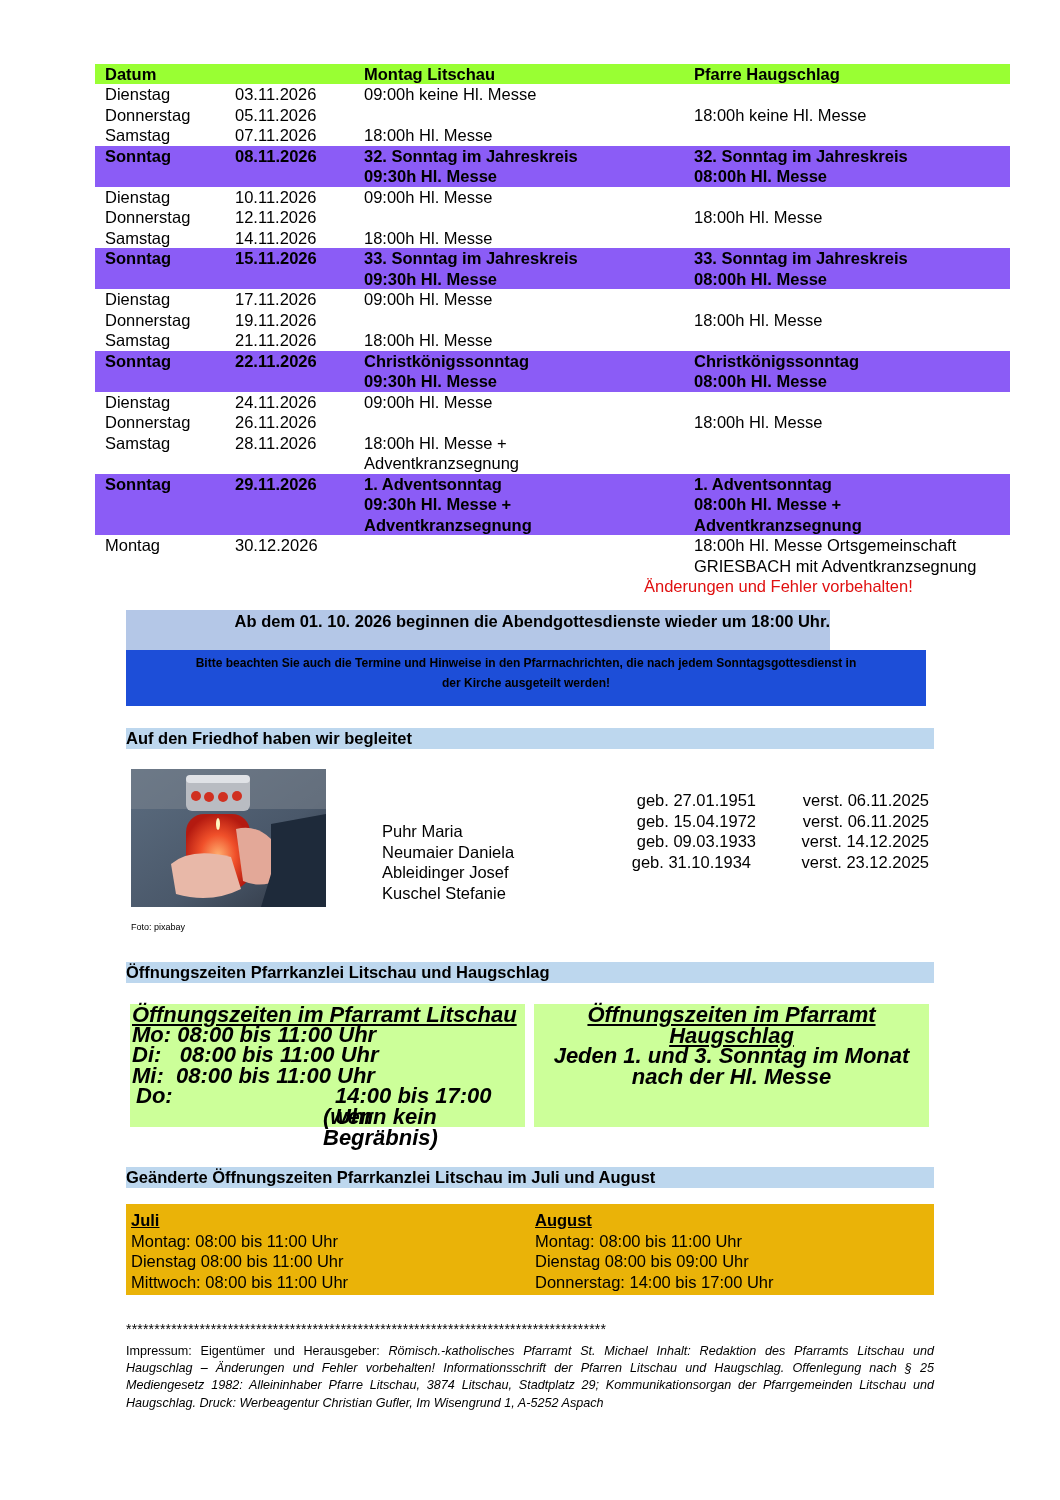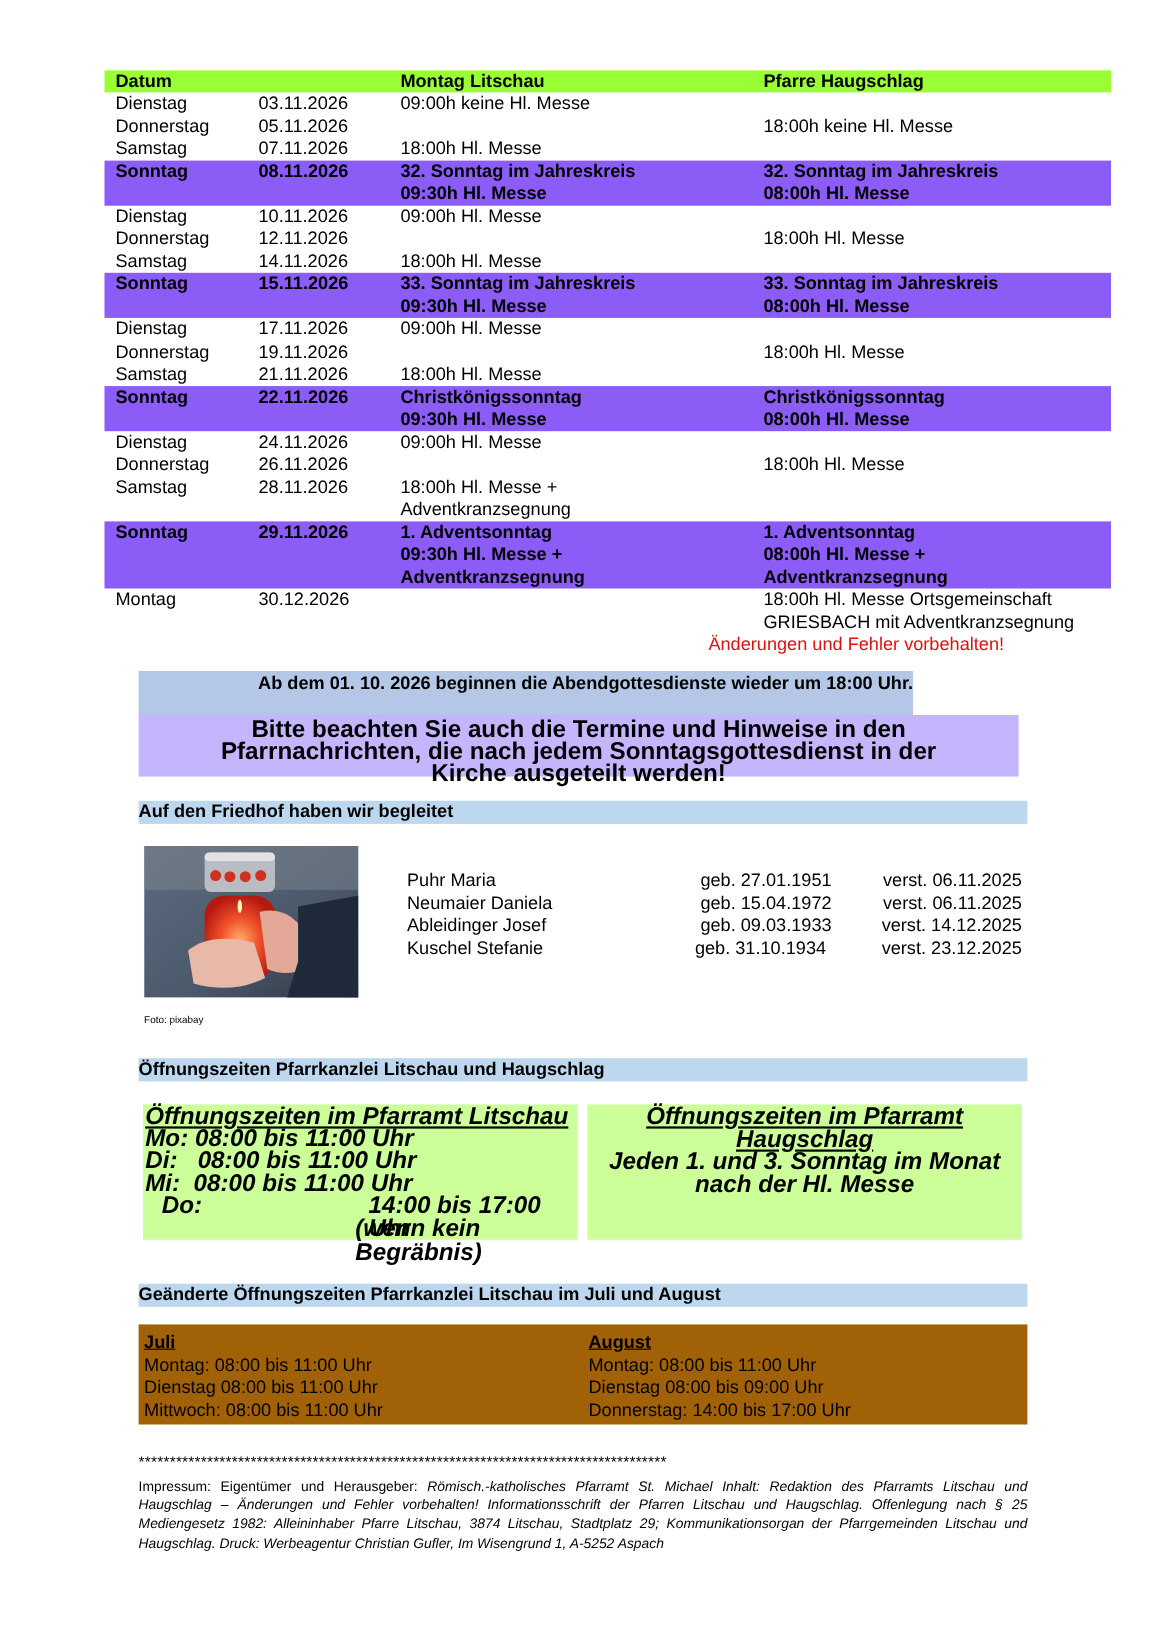--- a/index.html
+++ b/index.html
@@ -12,39 +12,39 @@
   .row.sunday { background: #8b5cf6; font-weight: bold; }
   .cell { position: absolute; top: 0; white-space: nowrap; }
   .c-day { left: 10px; }
   .c-date { left: 140px; }
   .c-lit { left: 269px; }
   .c-hau { left: 599px; }
   .row .line2 { display: block; }
   .note-red { position: absolute; left: 644px; top: 576px; color: #e01010; font-size: 16.5px; line-height: 20px; }
 
   .banner1 { position: absolute; left: 126px; top: 610px; width: 704px; height: 40px; background: #b4c7e7; text-align: right; font-weight: bold; font-size: 16.5px; line-height: 22px; }
-  .banner2 { position: absolute; left: 126px; top: 650px; width: 800px; height: 56px; background: #c4b5fd; text-align: center; font-weight: bold; font-size: 22px; line-height: 20px; padding-top: 3px; box-sizing: border-box; }
+  .banner2 { position: absolute; left: 126px; top: 650px; width: 800px; height: 56px; background: #1d4ed8; text-align: center; font-weight: bold; font-size: 12px; line-height: 20px; padding-top: 3px; box-sizing: border-box; }
 
   .section-bar { position: absolute; left: 126px; width: 808px; height: 21px; background: #bdd7ee; font-weight: bold; font-size: 16.5px; line-height: 21px; }
 
   .photo { position: absolute; left: 131px; top: 769px; width: 195px; height: 138px; overflow: hidden; }
   .photo-caption { position: absolute; left: 131px; top: 922px; font-size: 9px; }
 
   .deaths { position: absolute; left: 370px; top: 790px; width: 570px; font-size: 16.5px; line-height: 20.5px; }
   .death-row { position: relative; height: 20.5px; }
-  .death-row .n { position: absolute; left: 0; }
+  .death-row .n { position: absolute; left: 12px; margin-top: 31px; }
   .death-row .b { position: absolute; right: 184px; }
   .death-row .d { position: absolute; right: 11px; }
 
   .green-box { position: absolute; top: 1004px; height: 123px; background: #ccff99; font-weight: bold; font-style: italic; font-size: 22px; line-height: 20.5px; }
   .green-left { left: 130px; width: 395px; }
   .green-right { left: 534px; width: 395px; text-align: center; }
   .u { text-decoration: underline; }
 
-  .purple-box { position: absolute; left: 126px; top: 1204px; width: 808px; height: 91px; background: #a16207; font-size: 16.5px; line-height: 20.5px; }
+  .purple-box { position: absolute; left: 126px; top: 1204px; width: 808px; height: 91px; background: #eab308; font-size: 16.5px; line-height: 20.5px; }
   .purple-col { position: absolute; top: 6px; }
 
   .stars { position: absolute; left: 126px; top: 1321px; font-size: 14px; letter-spacing: 0.2px; }
   .impressum { position: absolute; left: 126px; top: 1343px; width: 808px; font-size: 12.6px; line-height: 17.2px; text-align: justify; }
 </style>
 </head>
 <body>
 
 <div id="schedule">
   <div class="row head">
@@ -262,21 +262,21 @@
   <div style="position:absolute; left:2px; top:1px;" class="u">Öffnungszeiten im Pfarramt Litschau</div>
   <div style="position:absolute; left:2px; top:21px;">
     <span>Mo:</span> <span>08:00 bis 11:00 Uhr</span>
   </div>
   <div style="position:absolute; left:2px; top:41px;">
     <span>Di:</span>&nbsp;&nbsp; <span>08:00 bis 11:00 Uhr</span>
   </div>
   <div style="position:absolute; left:2px; top:62px;">
     <span>Mi:</span>&nbsp; <span>08:00 bis 11:00 Uhr</span>
   </div>
-  <div style="position:absolute; left:17px; top:82px;">
+  <div style="position:absolute; left:6px; top:82px;">
     <span>Do:</span>
   </div>
   <div style="position:absolute; left:205px; top:82px;">14:00 bis 17:00 Uhr</div>
   <div style="position:absolute; left:193px; top:103px;">(wenn kein Begräbnis)</div>
 </div>
 <div class="green-box green-right">
   <div style="margin-top:1px;" class="u">Öffnungszeiten im Pfarramt Haugschlag</div>
   <div>Jeden 1. und 3. Sonntag im Monat</div>
   <div>nach der Hl. Messe</div>
 </div>

